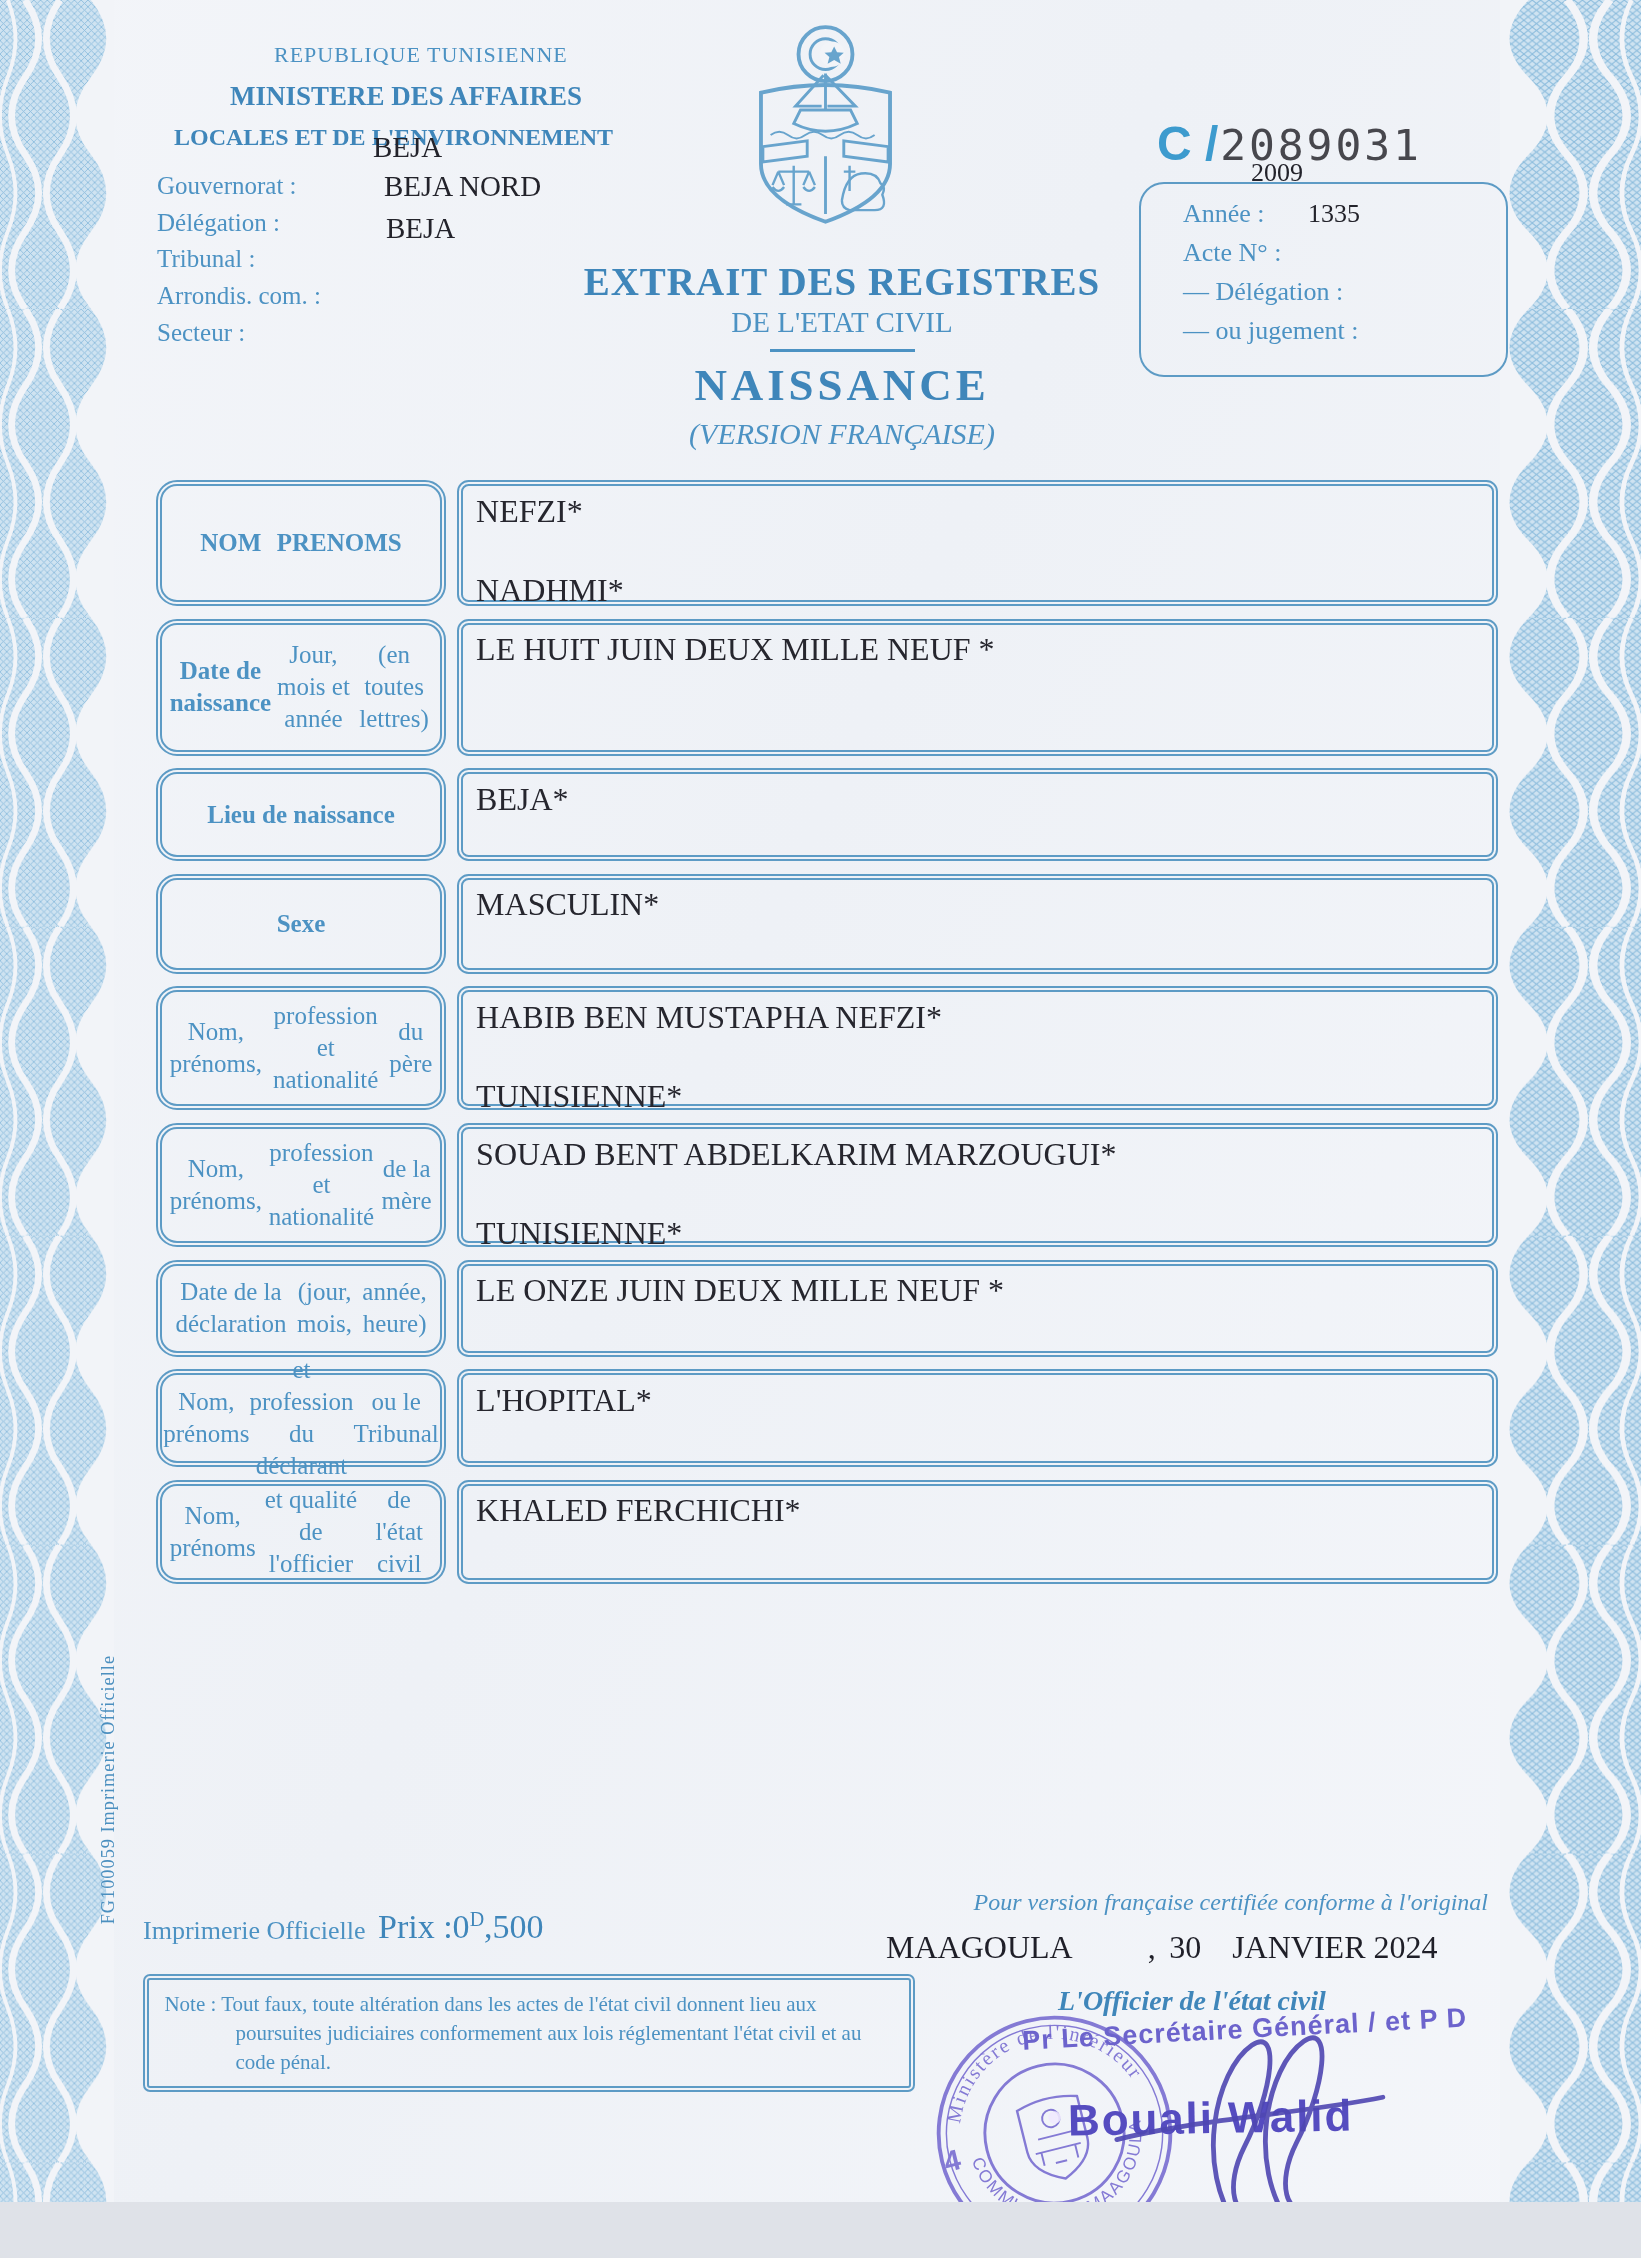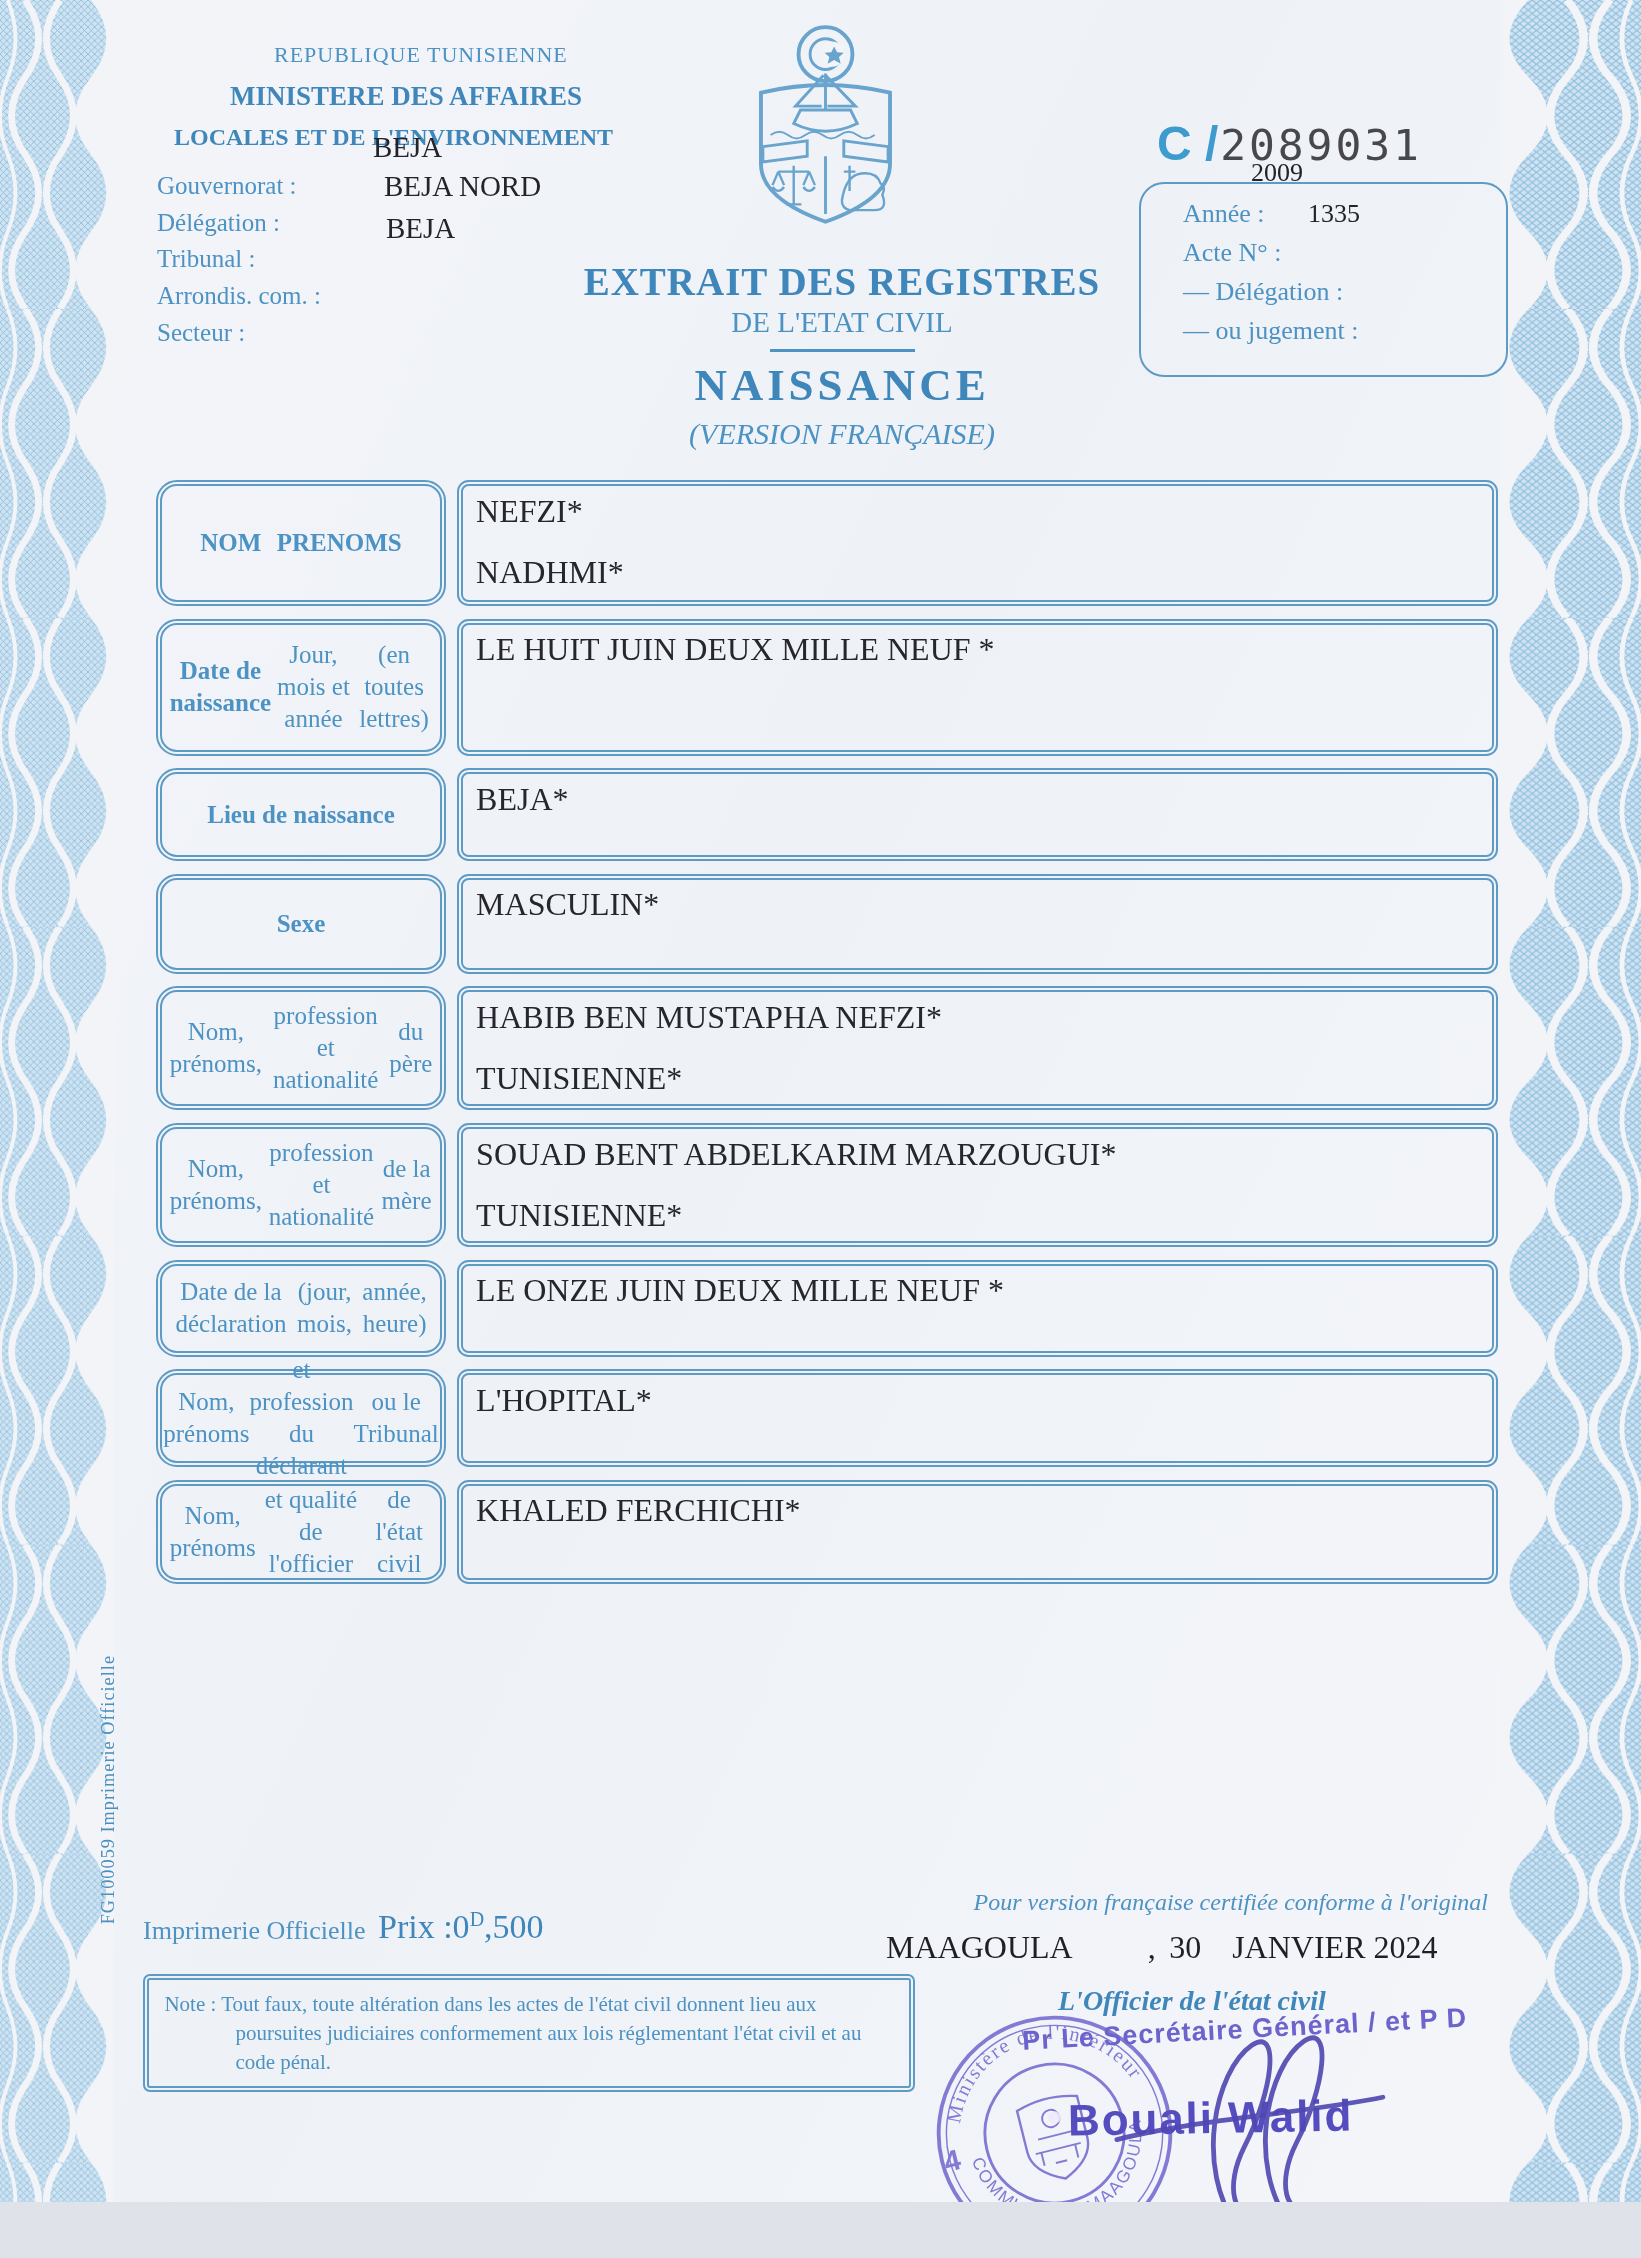--- a/index.html
+++ b/index.html
@@ -31,21 +31,21 @@
   .title3{font-size:45px;font-weight:bold;color:#3f86ba;letter-spacing:3.9px;margin-top:1.9px;}
   .title4{font-size:30px;font-style:italic;color:#4c92c3;margin-top:5.8px;}
   
   .form{left:156px;top:480px;width:1342px;display:flex;flex-direction:column;gap:12.6px;}
   .form-row{display:flex;gap:10.6px;}
   .dbl{border:6.8px double #5d9bc5;box-sizing:border-box;}
   .lbl-box{width:290px;border-radius:21px;display:flex;flex-direction:row;align-items:center;justify-content:center;
            text-align:center;color:#4c92c3;font-size:25px;line-height:32px;padding:3.9px 7.7px;}
   .val-box{flex:1;border-radius:11.6px;padding:7.7px 0 3.9px 13.5px;font-size:32px;color:#26262e;}
   .val-line{line-height:35px;}
-  .val-line + .val-line{margin-top:26px;}
+  .val-line + .val-line{margin-top:44px;}
   .lbl-line.b{font-weight:bold;}
   .row0 .lbl-box{gap:15.4px;}
   .row0{height:126px;} .row1{height:137px;} .row2{height:93px;} .row3{height:100px;}
   .row4{height:124px;} .row5{height:124px;} .row6{height:97px;} .row7{height:98px;} .row8{height:104px;}
   
   .obs-box{left:127px;top:1595px;width:1373px;height:286px;border-radius:25px;}
   .obs-head{position:relative;text-align:center;margin-top:7.7px;height:48px;}
   .obs-title{font-size:30px;font-weight:bold;font-style:italic;color:#4c92c3;letter-spacing:1.9px;}
   .obs-value{position:absolute;left:50%;top:0;transform:translateX(-54%);font-size:37px;font-weight:bold;
              letter-spacing:14.5px;color:#17171d;}

